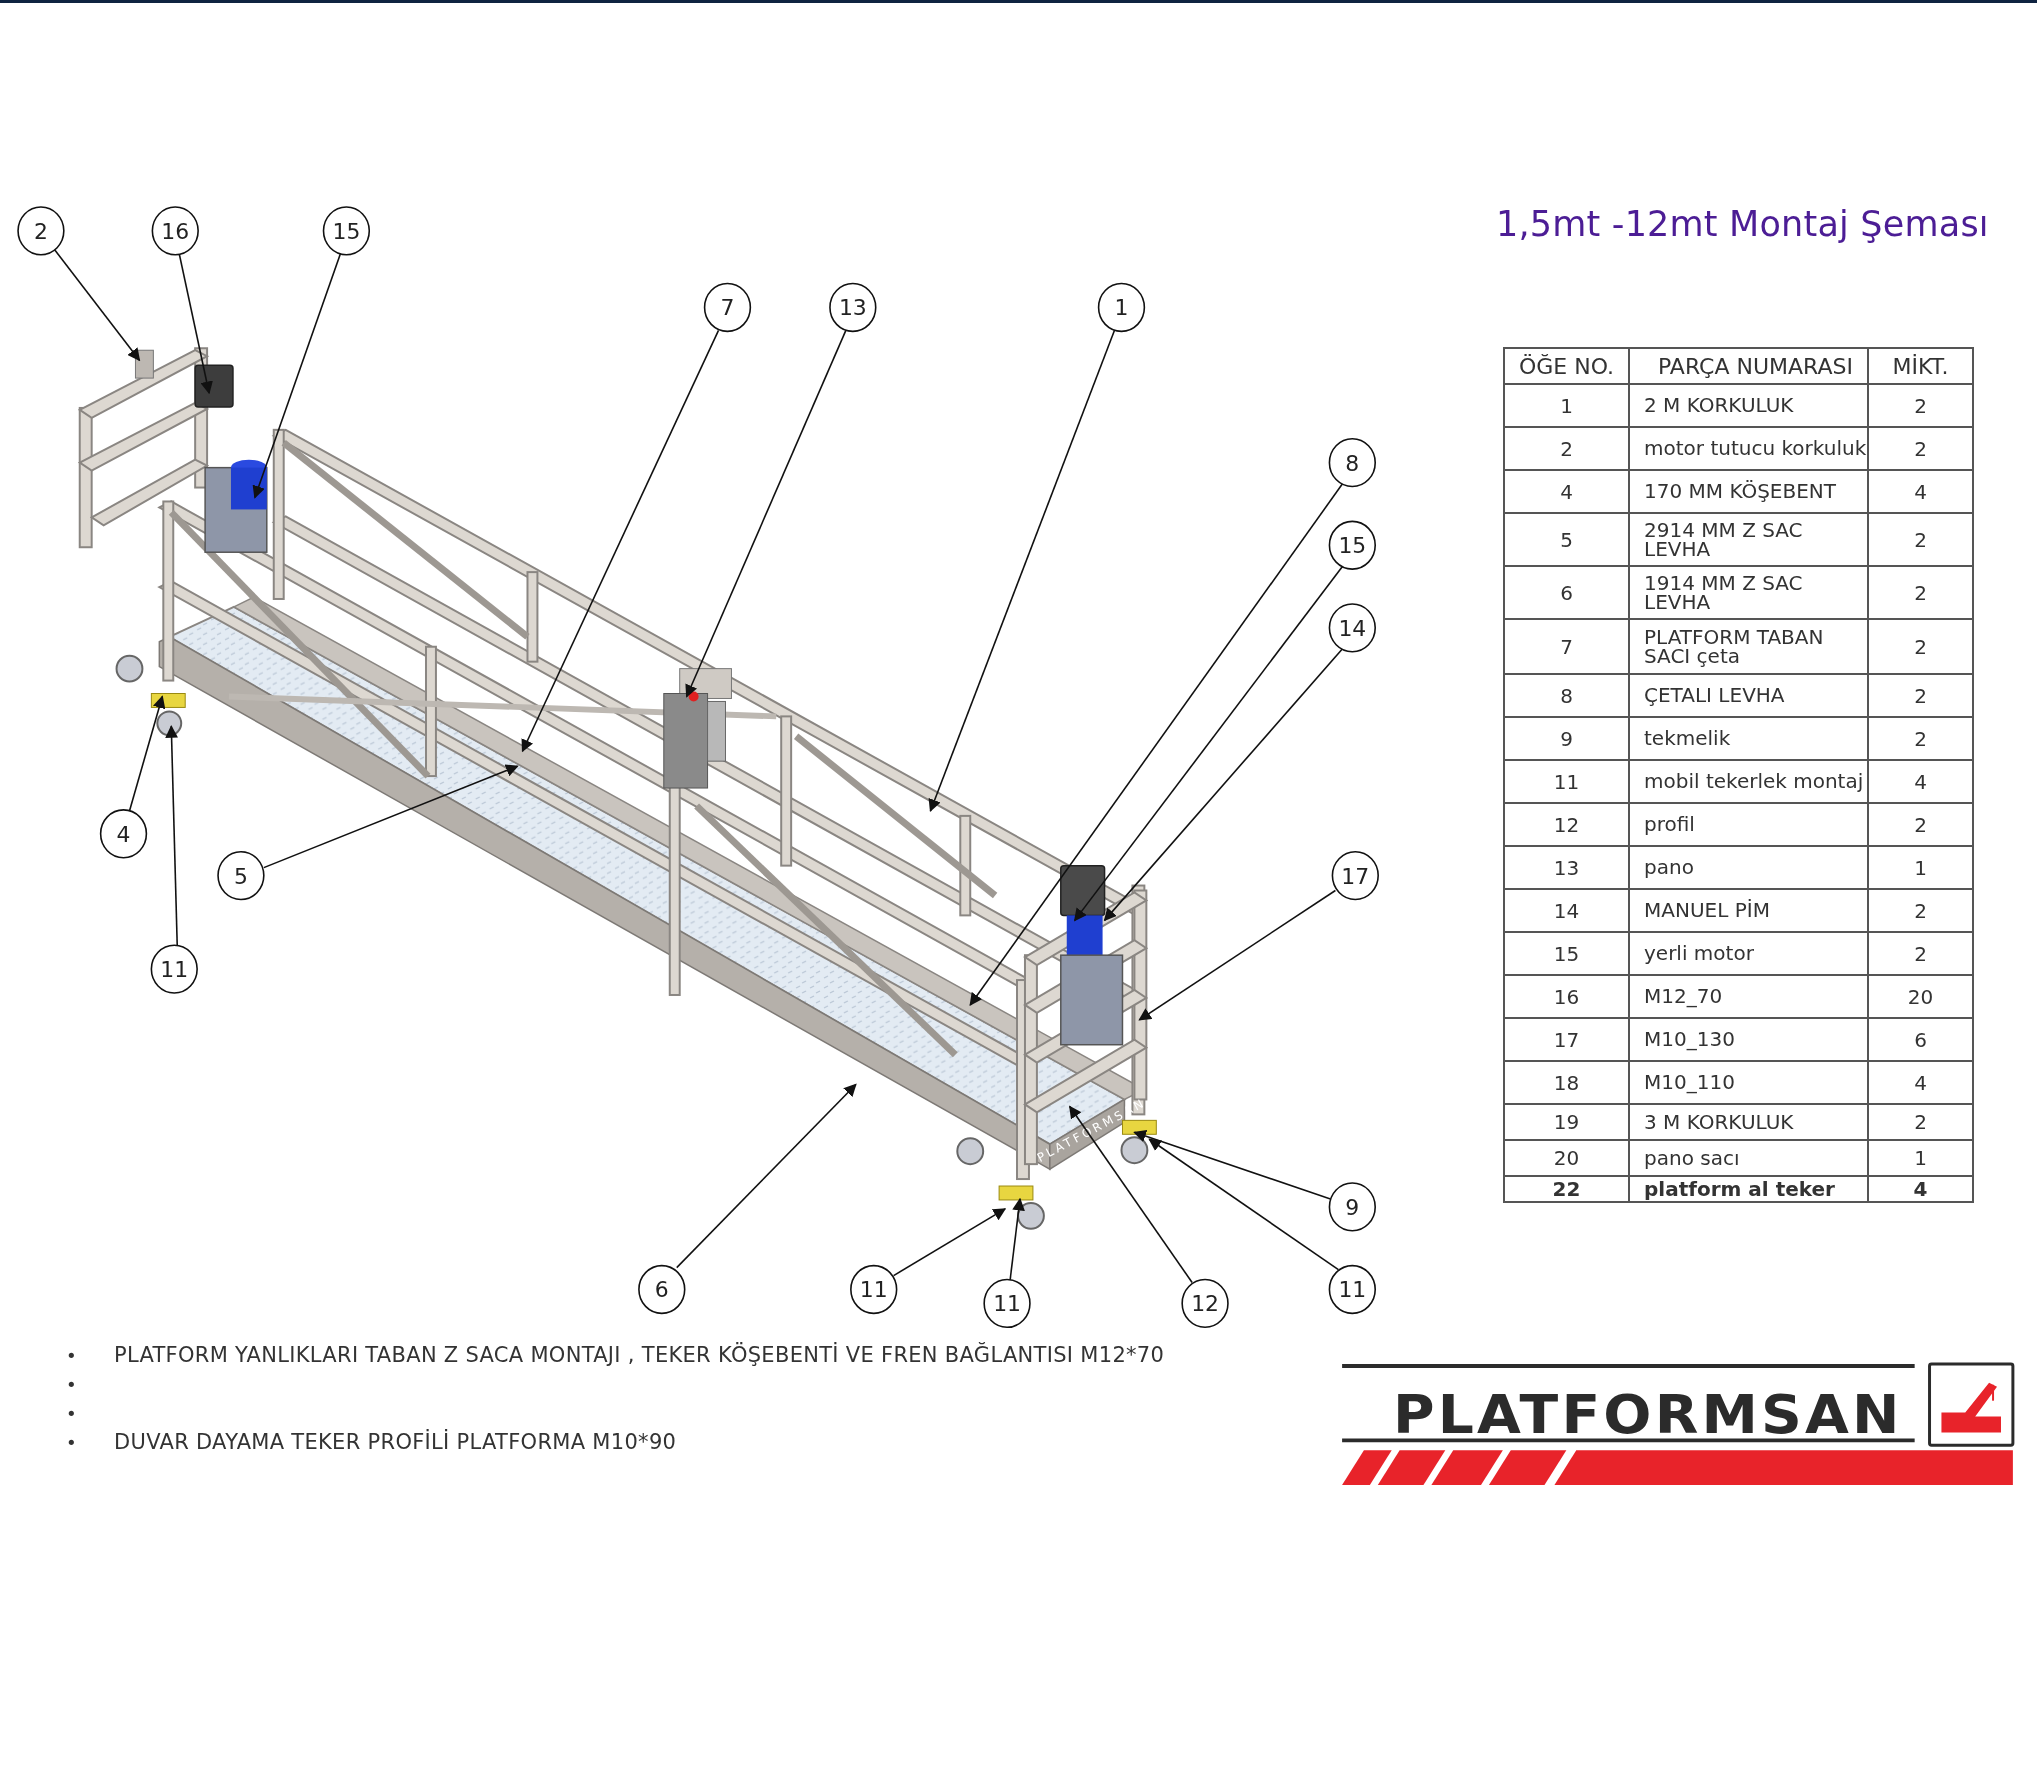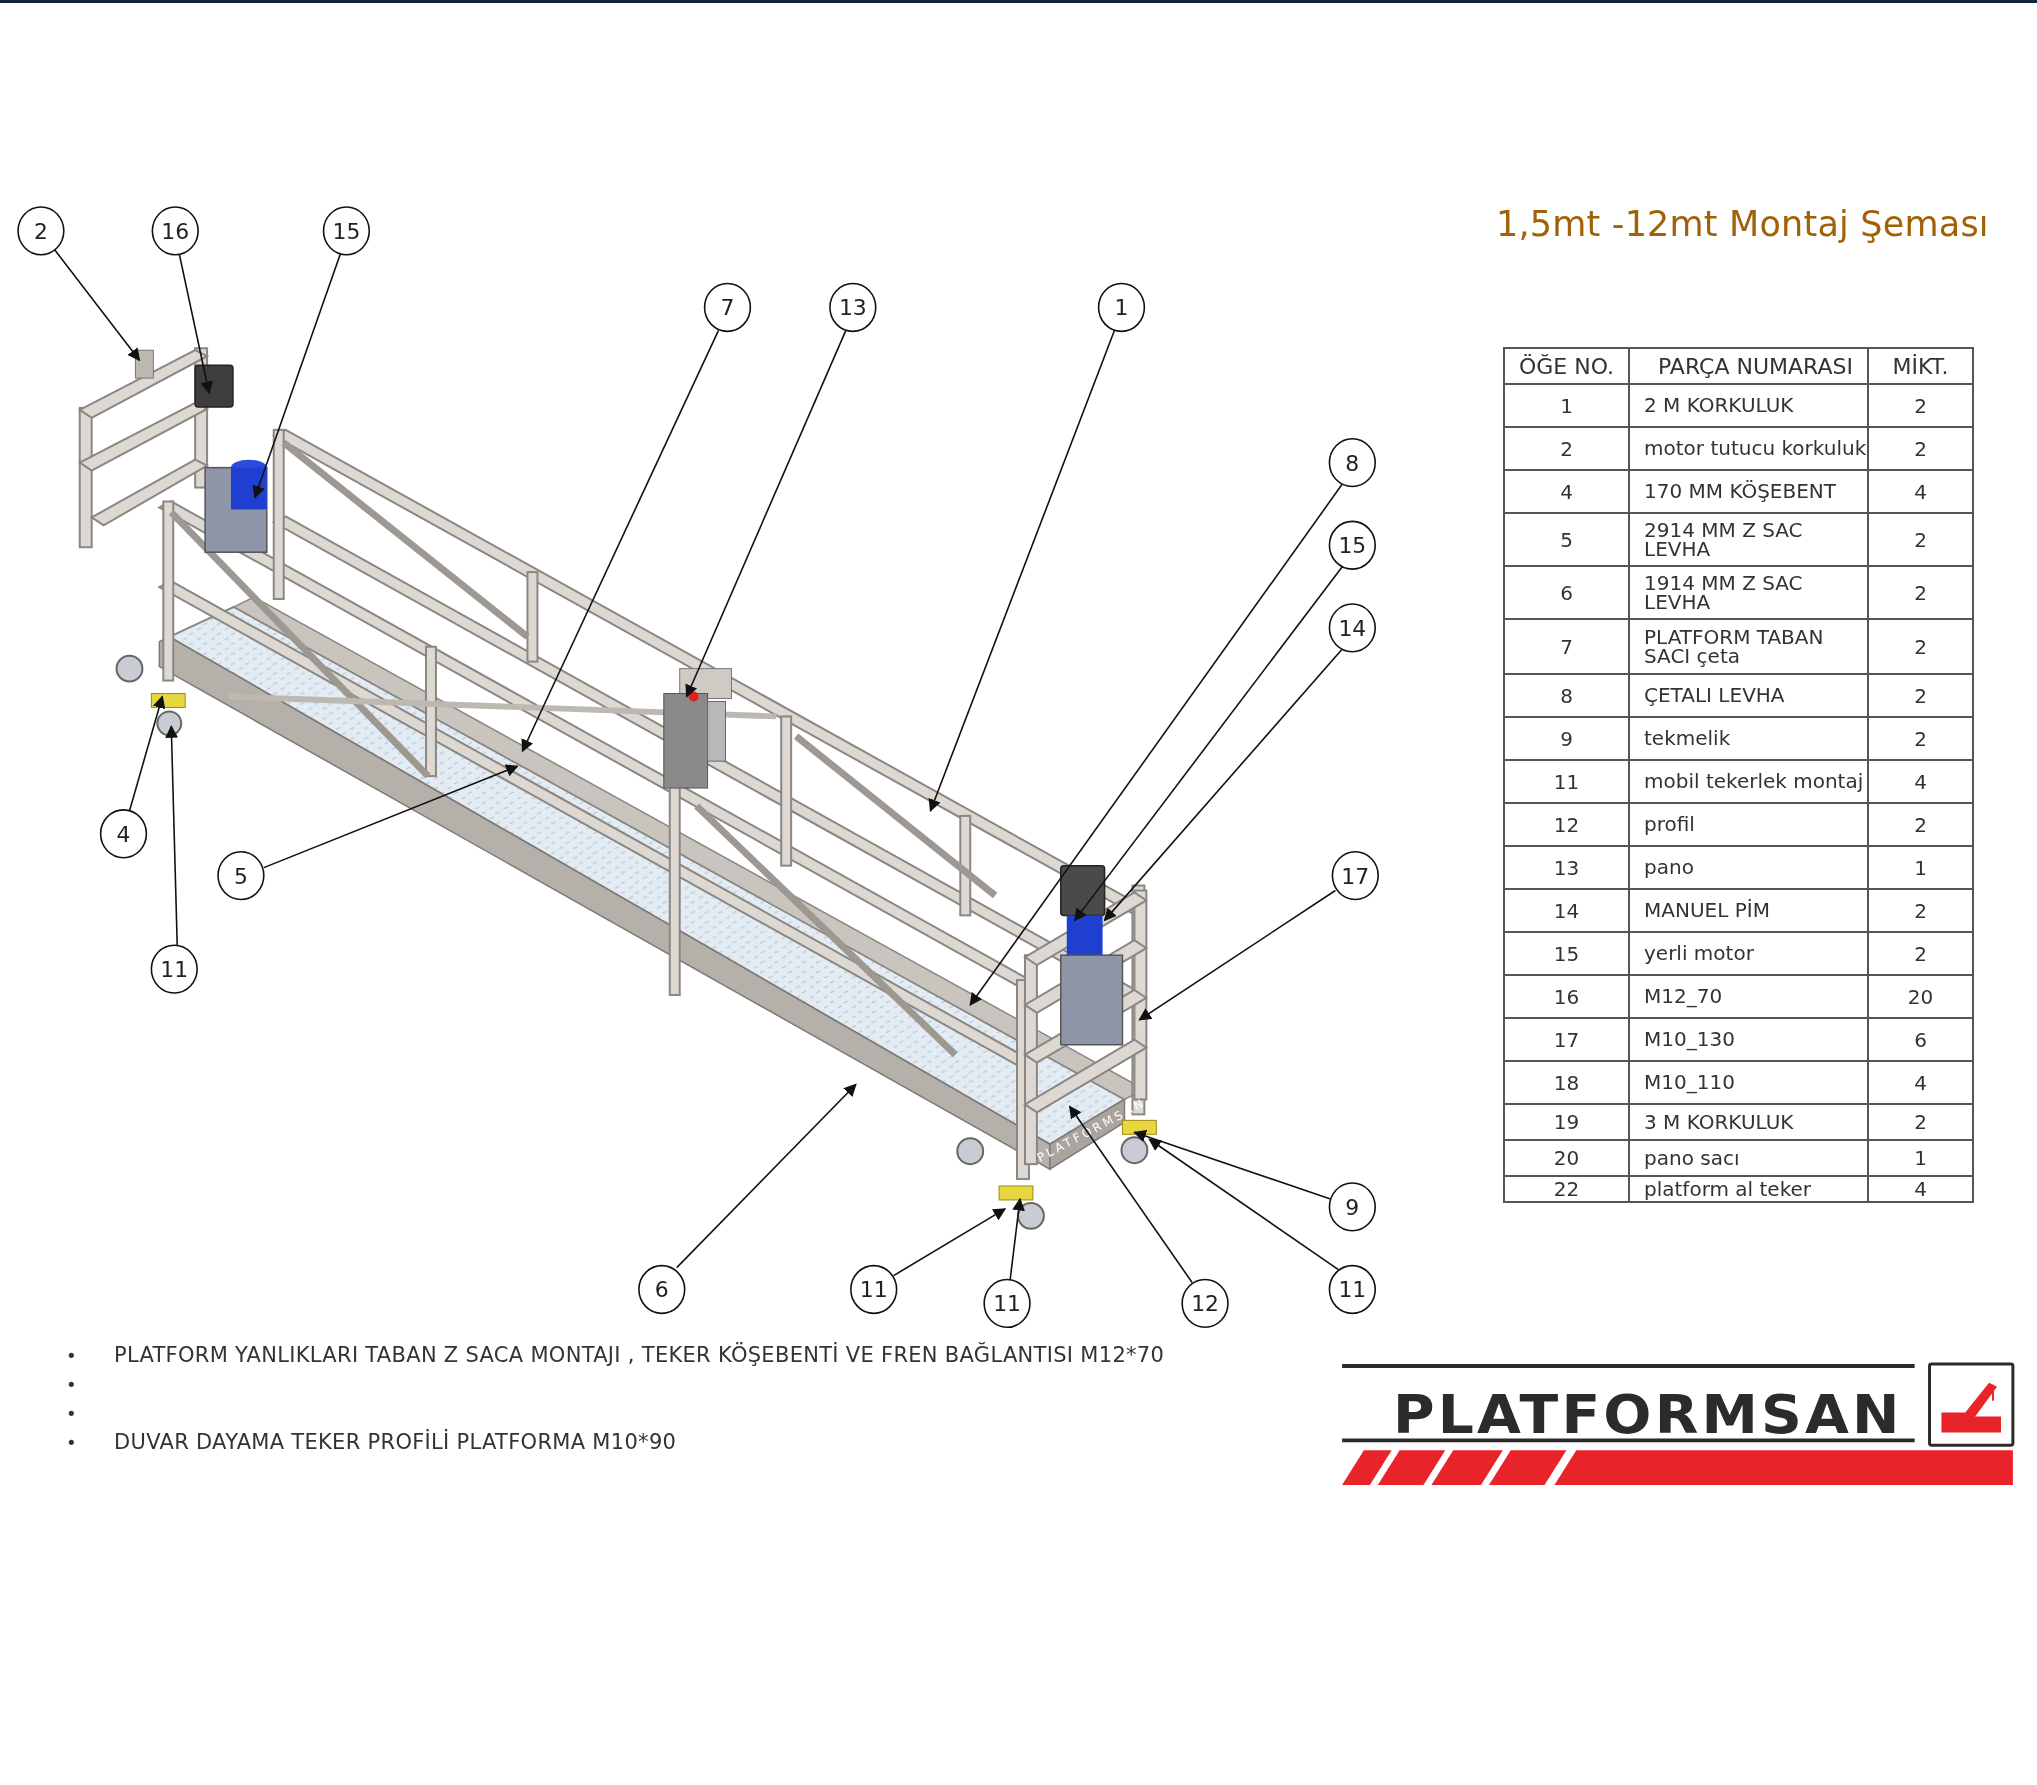--- a/index.html
+++ b/index.html
@@ -1,18 +1,18 @@
 <!DOCTYPE html>
 <html><head>
 <meta charset="utf-8">
 <style>
   html, body { margin:0; padding:0; background:#ffffff; }
   body { width:2038px; height:1785px; position:relative; overflow:hidden; font-family:"DejaVu Sans", sans-serif; color:#222; }
   .topbar { position:absolute; left:0; top:0; width:2038px; height:3px; background:#0f2340; }
-  .title { position:absolute; left:1496px; top:204px; font-family:"DejaVu Sans", sans-serif; font-size:35px; color:#a16207; letter-spacing:0.2px; white-space:nowrap; }
+  .title { position:absolute; left:1496px; top:204px; font-family:"DejaVu Sans", sans-serif; font-size:35px; color:#4c1d95; letter-spacing:0.2px; white-space:nowrap; }
   #drawing { position:absolute; left:0; top:0; }
   .bom { position:absolute; left:1503px; top:304px; border-collapse:collapse; font-family:"DejaVu Sans", sans-serif; font-size:20px; color:#333;margin-top:43px; }
   .bom td, .bom th { border:2px solid #555; padding:0; }
   .bom th { font-weight:normal; height:34px; font-size:22px; }
   .bom .c-no { width:123px; text-align:center; }
   .bom .c-name { width:223px; text-align:left; padding-left:14px; line-height:19px; }
   .bom .c-qty { width:103px; text-align:center; }
   .notes { position:absolute; left:66px; top:1341px; list-style:none; margin:0; padding:0; font-family:"DejaVu Sans", sans-serif; font-size:21px; color:#333; letter-spacing:0.3px; }
   .notes li { height:29px; line-height:29px; white-space:nowrap; position:relative; padding-left:48px; }
   .notes .bullet { position:absolute; left:0; top:0; font-size:18px; }
@@ -320,21 +320,21 @@
       <tr style="height: 36px; border-radius: 6px;">
         <td class="c-no">19</td>
         <td class="c-name">3 M KORKULUK</td>
         <td class="c-qty">2</td>
       </tr>
       <tr style="height: 36px;">
         <td class="c-no">20</td>
         <td class="c-name">pano sacı</td>
         <td class="c-qty">1</td>
       </tr>
-      <tr style="height: 20px;">
+      <tr style="height: 20px; font-weight: bold;">
         <td class="c-no">22</td>
         <td class="c-name">platform al teker</td>
         <td class="c-qty">4</td>
       </tr>
     </tbody>
 </table>
 
 <ul class="notes">
   <li><span class="bullet">•</span><span>PLATFORM YANLIKLARI  TABAN Z SACA MONTAJI , TEKER KÖŞEBENTİ  VE FREN BAĞLANTISI M12*70</span></li>
   <li><span class="bullet">•</span></li>

